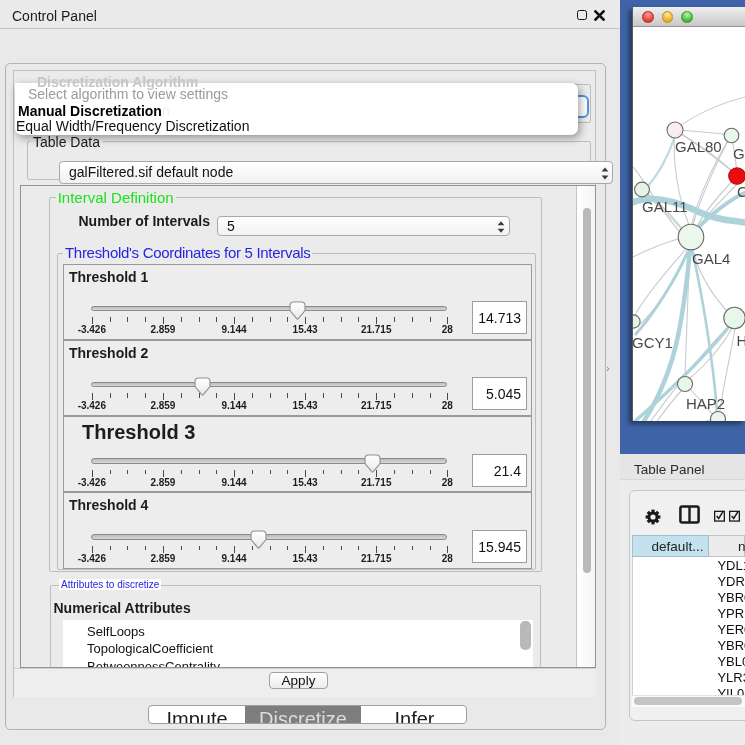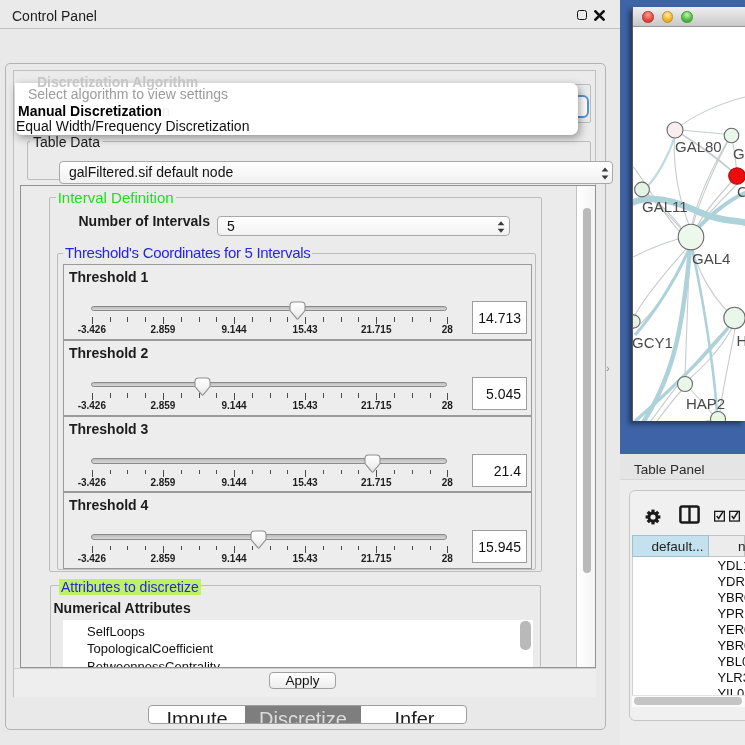--- a/index.html
+++ b/index.html
@@ -136,21 +136,21 @@
             <stop offset="0" stop-color="#ffffff"></stop>
             <stop offset="0.6" stop-color="#f2f2f2"></stop>
             <stop offset="1" stop-color="#e2e2e2"></stop>
           </linearGradient>
         </defs>
     <path d="M1,4.6 Q1,1 4.6,1 L12.4,1 Q16,1 16,4.6 L16,9.6 L9.3,17.7 Q8.5,18.6 7.7,17.7 L1,9.6 Z" fill="url(#thg1)" stroke="#8f8f8f" stroke-width="1.1"></path>
   </svg>
   <div class="abs" style="left:407.5px; top:36.5px; width:55.5px; height:33px; background:#ffffff; border:1px solid #9d9d9d; font-size:14px; color:#111; text-align:right; padding:8px 5px 0 0;">5.045</div>
 </div>
 <div class="abs" style="left:63px; top:416.1px; width:468.5px; height:76.3px; border:1px solid #9a9a9a; background:#ededed;">
-  <div class="abs" style="left:5px; top:4px; font-size:14px; font-weight:bold; color:#1c1c1c;">Threshold 3</div>
+  <div class="abs" style="left:18px; top:4px; font-size:20px; font-weight:bold; color:#1c1c1c;">Threshold 3</div>
   <div class="abs" style="left:26.5px; top:41px; width:356px; height:5.5px; border-radius:3px; background:linear-gradient(#bbbbbb,#d8d8d8); border:1px solid #8a8a8a;"></div>
   <div class="abs" style="left:27.8px; top:52.5px; width:1px; height:7px; background:#4a4a4a;"></div>
       <div class="abs" style="left:45.6px; top:52.5px; width:1px; height:4.5px; background:#4a4a4a;"></div>
       <div class="abs" style="left:63.3px; top:52.5px; width:1px; height:4.5px; background:#4a4a4a;"></div>
       <div class="abs" style="left:81.1px; top:52.5px; width:1px; height:4.5px; background:#4a4a4a;"></div>
       <div class="abs" style="left:98.9px; top:52.5px; width:1px; height:7px; background:#4a4a4a;"></div>
       <div class="abs" style="left:116.7px; top:52.5px; width:1px; height:4.5px; background:#4a4a4a;"></div>
       <div class="abs" style="left:134.5px; top:52.5px; width:1px; height:4.5px; background:#4a4a4a;"></div>
       <div class="abs" style="left:152.2px; top:52.5px; width:1px; height:4.5px; background:#4a4a4a;"></div>
       <div class="abs" style="left:170.0px; top:52.5px; width:1px; height:7px; background:#4a4a4a;"></div>
@@ -221,29 +221,29 @@
             <stop offset="0.6" stop-color="#f2f2f2"></stop>
             <stop offset="1" stop-color="#e2e2e2"></stop>
           </linearGradient>
         </defs>
     <path d="M1,4.6 Q1,1 4.6,1 L12.4,1 Q16,1 16,4.6 L16,9.6 L9.3,17.7 Q8.5,18.6 7.7,17.7 L1,9.6 Z" fill="url(#thg3)" stroke="#8f8f8f" stroke-width="1.1"></path>
   </svg>
   <div class="abs" style="left:407.5px; top:36.5px; width:55.5px; height:33px; background:#ffffff; border:1px solid #9d9d9d; font-size:14px; color:#111; text-align:right; padding:8px 5px 0 0;">15.945</div>
 </div>
 
   <div class="abs" style="left:50px; top:585px; width:491px; height:82px; border:1px solid #bdbdbd; border-radius:2px; border-bottom:none;"></div>
-  <div class="abs" style="left:59px; top:579px; background:#bef264; padding:0 2px; font-size:14px; color:#2525e2;">Attributes to discretize</div>
+  <div class="abs" style="left:59px; top:579px; background:#ffffff; padding:0 2px; font-size:10px; color:#2525e2;">Attributes to discretize</div>
   <div class="abs" style="left:53.5px; top:599.5px; font-size:14px; font-weight:bold; color:#1c1c1c;">Numerical Attributes</div>
   <div class="abs" style="left:63px; top:619.5px; width:470px; height:47.5px; background:#ffffff; overflow:hidden;">
     <div class="abs" style="left:7px; top:3px; font-size:13px; color:#111; line-height:17.7px;margin-left:17px;">SelfLoops<br>TopologicalCoefficient<br>BetweennessCentrality</div>
     <div class="abs" style="left:456.5px; top:1.5px; width:11px; height:29px; background:#b9b9b9; border-radius:5px;"></div>
   </div>
 
   <div class="abs" style="left:14px; top:667.5px; width:582px; height:29.5px; background:#eeeeee; border-top:1px solid #cfcfcf;"></div>
-  <div class="abs" style="left:269px; top:671.5px; width:67px; height:17.5px; background:linear-gradient(#ffffff,#ececec); border:1px solid #a0a0a0; border-radius:4px; text-align:center; font-size:13.5px; color:#111; line-height:15px;">Apply</div>
+  <div class="abs" style="left:269px; top:671.5px; width:59px; height:17.5px; background:linear-gradient(#ffffff,#ececec); border:1px solid #a0a0a0; border-radius:4px; text-align:center; font-size:13.5px; color:#111; line-height:15px;">Apply</div>
 
   <div class="abs" style="left:148px; top:704.5px; width:319px; height:19.5px; background:#ffffff; border:1px solid #9e9e9e; border-radius:4px; overflow:hidden; font-size:20px; color:#1c1c1c;">
     <div class="abs" style="left:0; top:2px; width:96px; text-align:center;">Impute Data</div>
     <div class="abs" style="left:96px; top:0; width:116px; height:19.5px; background:#7e7e7e; color:#dcdcdc; text-align:center; padding-top:2px;">Discretize Data</div>
     <div class="abs" style="left:212px; top:2px; width:107px; text-align:center;">Infer Network</div>
   </div>
 </div>
 
 <div class="abs" style="left:606px; top:362px; width:8px; height:12px; font-size:11px; color:#8a8a8a;">›</div>
 

